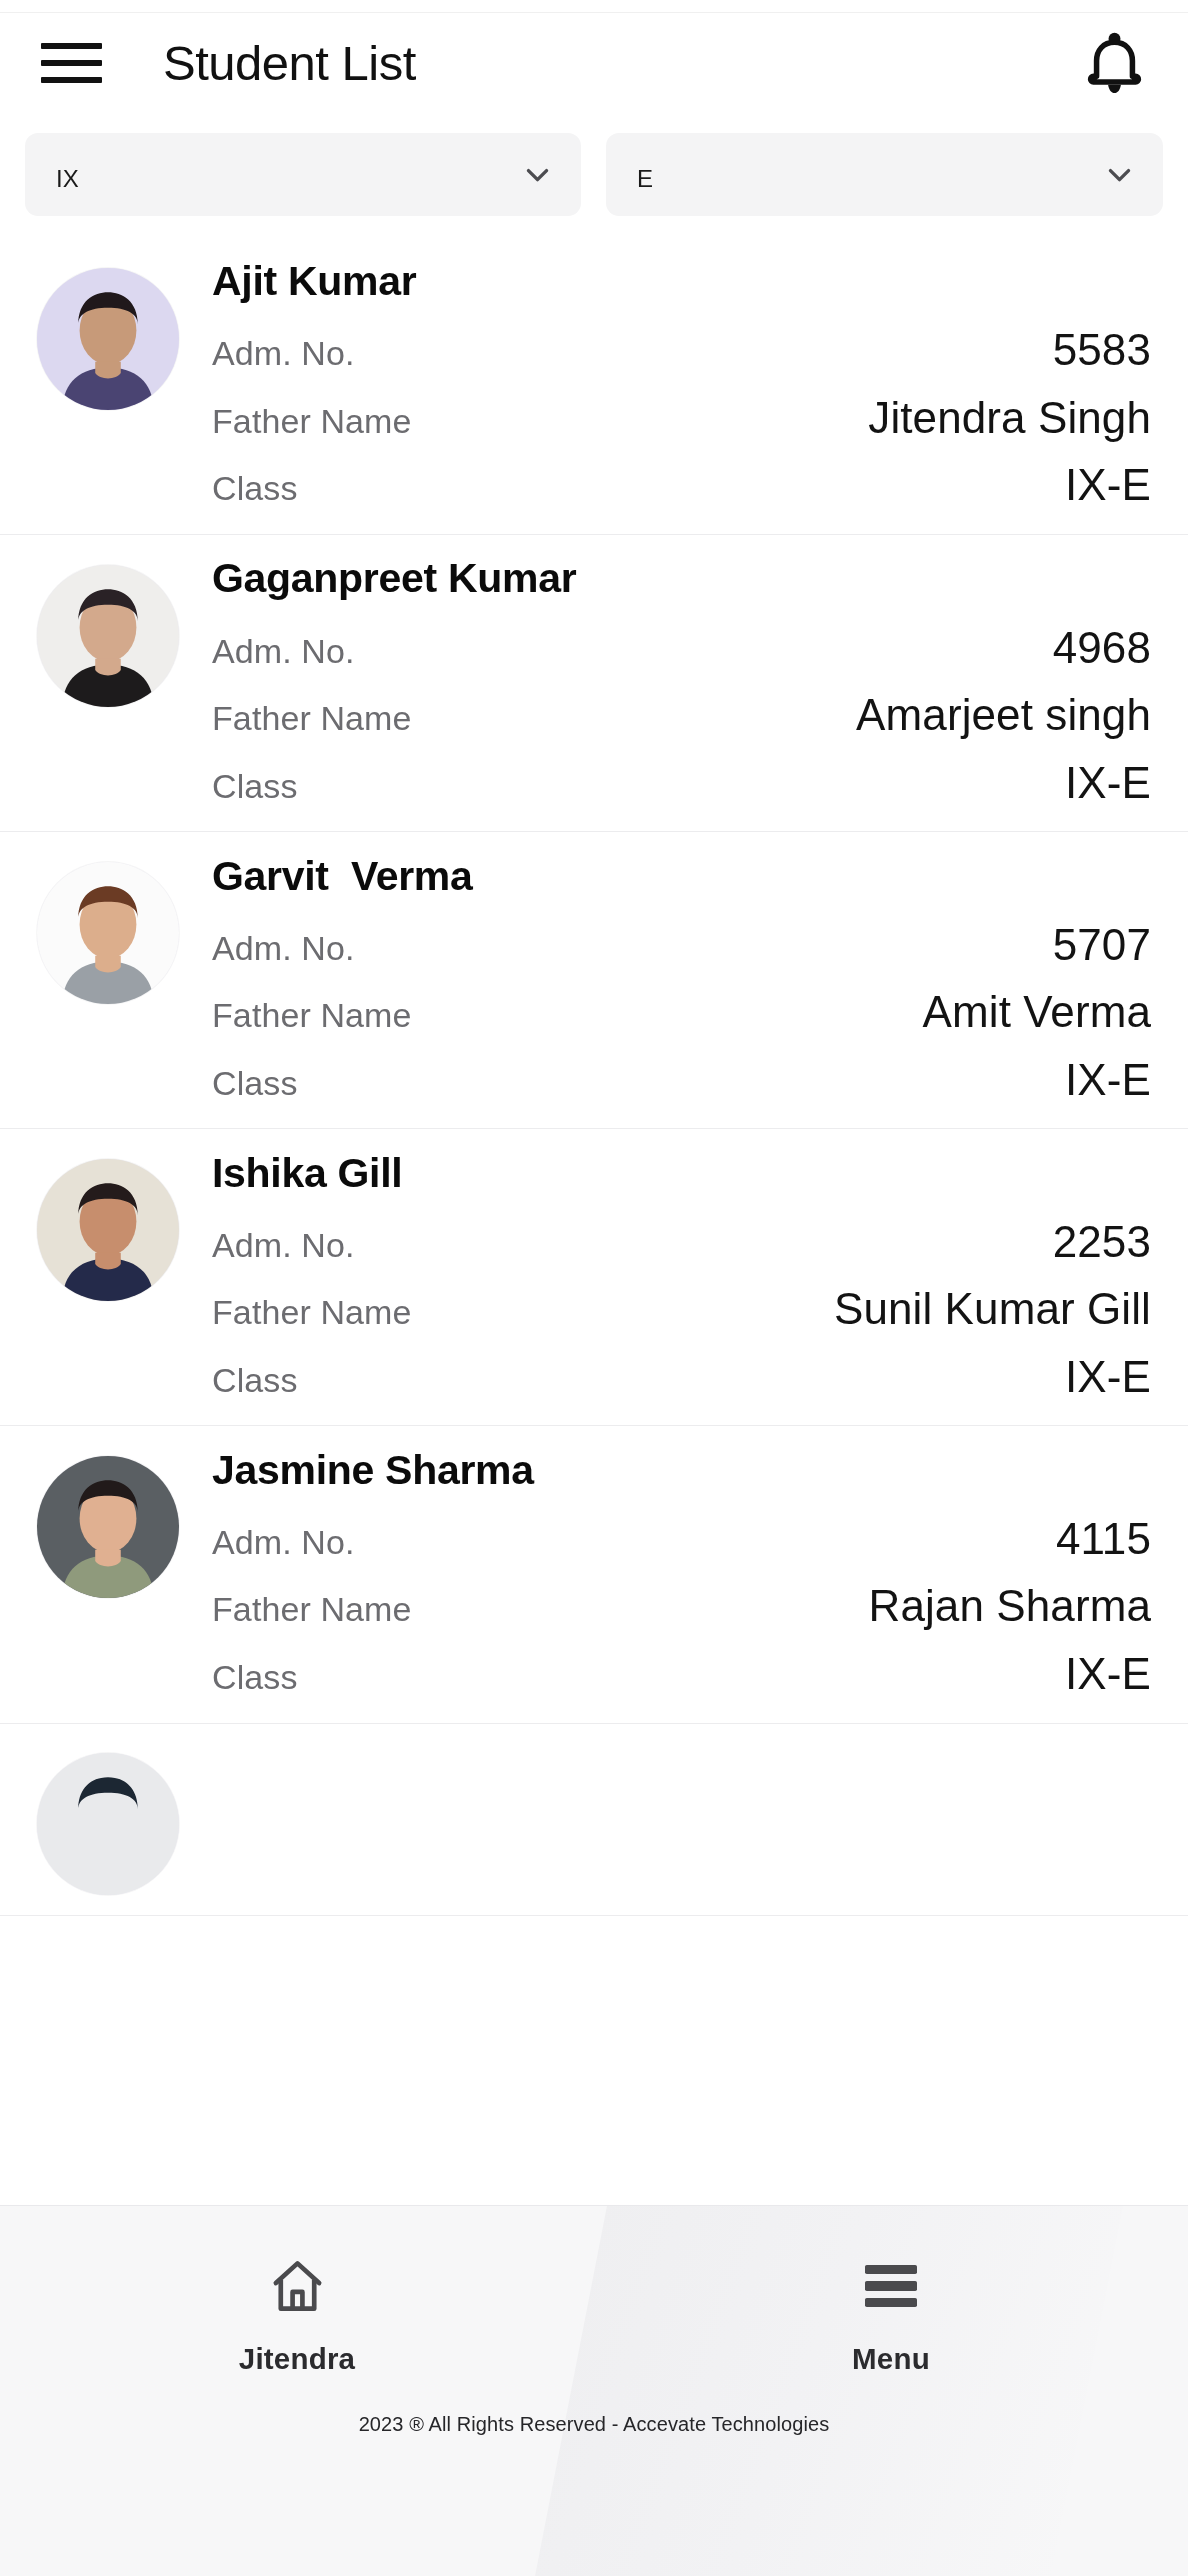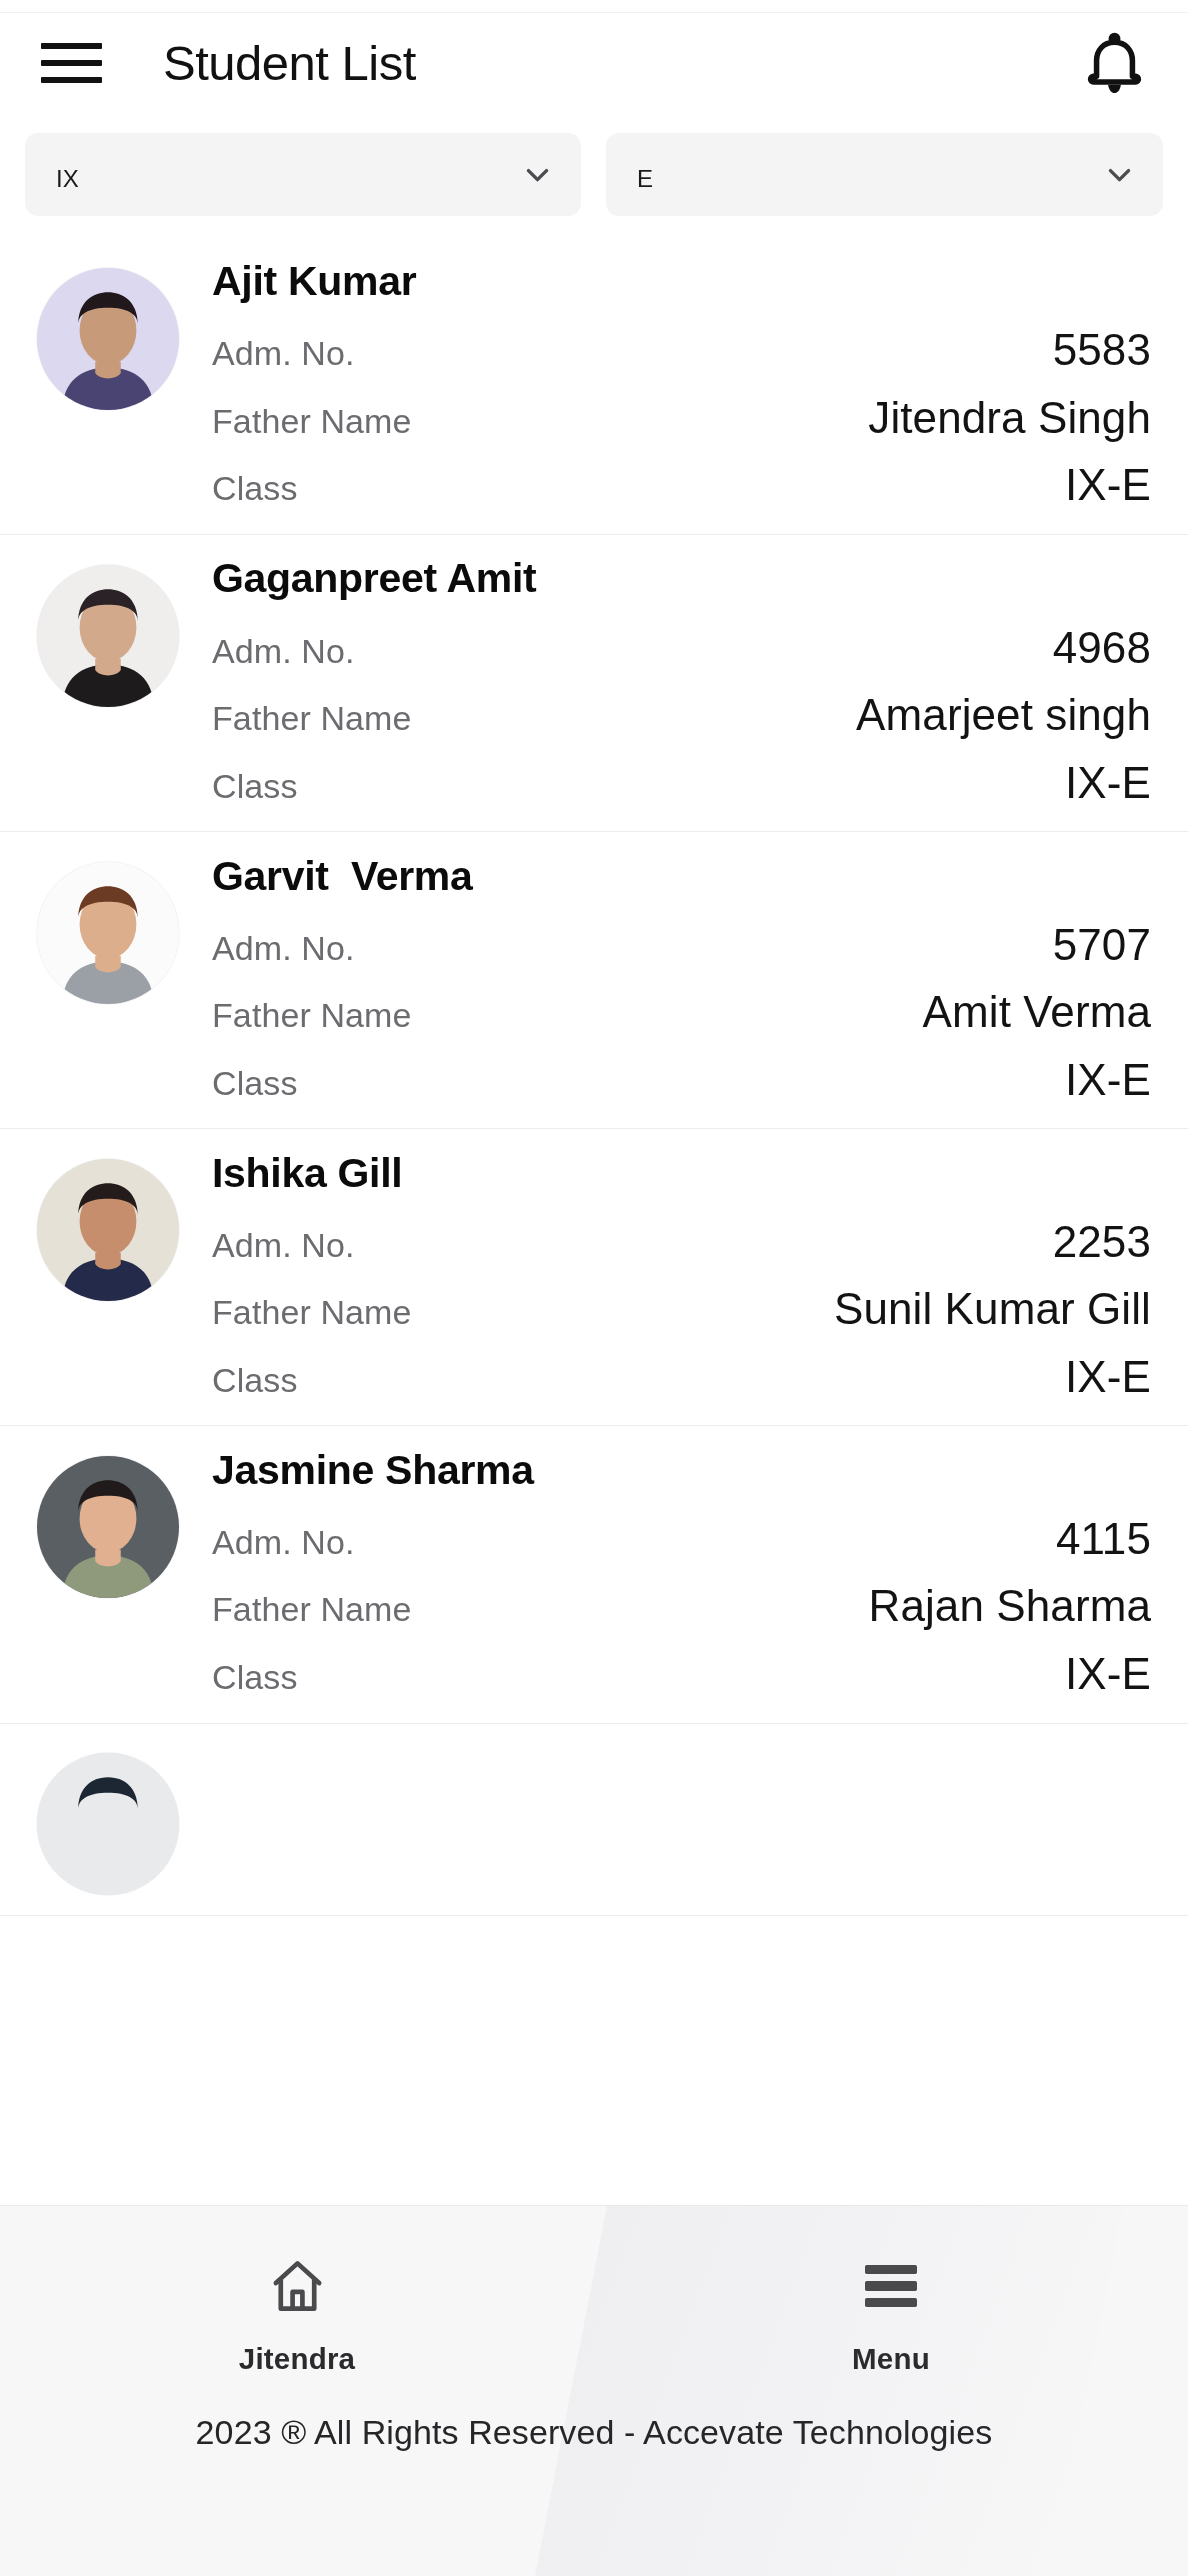--- a/index.html
+++ b/index.html
@@ -192,21 +192,21 @@
     font-size:29.5px;
     font-weight:700;
     color:#2b2b2e;
     letter-spacing:0.2px;
   }
   .nav-label.plain{ font-weight:700; color:#2b2b2e; }
   .footer-text{
     position:relative;
     text-align:center;
     margin-top:37px;
-    font-size:34px;
+    font-size:20px;
     color:#262629;
     font-weight:400;
     letter-spacing:0.1px;
   }
 </style>
 </head>
 <body>
 
 <div class="status-strip"></div>
 
@@ -276,21 +276,21 @@
       <div class="avatar">
         <svg class="face" viewBox="0 0 100 100" preserveAspectRatio="xMidYMid slice" aria-hidden="true">
           <rect x="0" y="0" width="100" height="100" fill="#efeeec"></rect>
           <path d="M18 100 C18 80 31 70 50 70 C69 70 82 80 82 100 Z" fill="#1d1b1c"></path>
           <ellipse cx="50" cy="44" rx="20" ry="24" fill="#d3a98c"></ellipse>
           <path d="M29 40 C29 23 40 17 50 17 C60 17 71 23 71 40 C71 32 63 28 50 28 C37 28 29 32 29 40 Z" fill="#2a2226"></path>
           <path d="M41 74 C44 79 56 79 59 74 L59 66 L41 66 Z" fill="#d3a98c"></path>
         </svg>
       </div>
       <div class="card-body">
-        <div class="student-name">Gaganpreet Amit</div>
+        <div class="student-name">Gaganpreet Kumar</div>
         <div class="info-row">
           <span class="info-label">Adm. No.</span>
           <span class="info-value">4968</span>
         </div>
         <div class="info-row">
           <span class="info-label">Father Name</span>
           <span class="info-value">Amarjeet singh</span>
         </div>
         <div class="info-row">
           <span class="info-label">Class</span>

